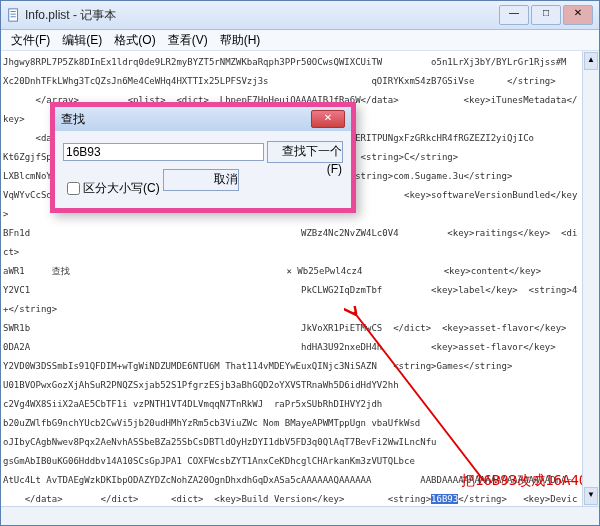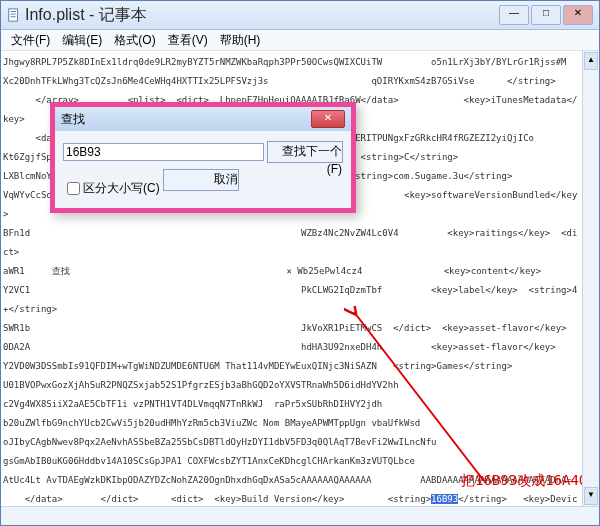--- a/index.html
+++ b/index.html
@@ -26,21 +26,21 @@
     align-items: center;
     padding: 0 6px;
     border-bottom: 1px solid #a7bfde;
   }
   .title-icon {
     width: 14px;
     height: 14px;
     margin-right: 4px;
   }
   .title-text {
-    font-size: 16px;
+    font-size: 12px;
     flex: 1;
     color: #2a2a2a;
   }
   .win-controls {
     display: flex;
     gap: 2px;
   }
   .win-btn {
     width: 28px;
     height: 18px;

